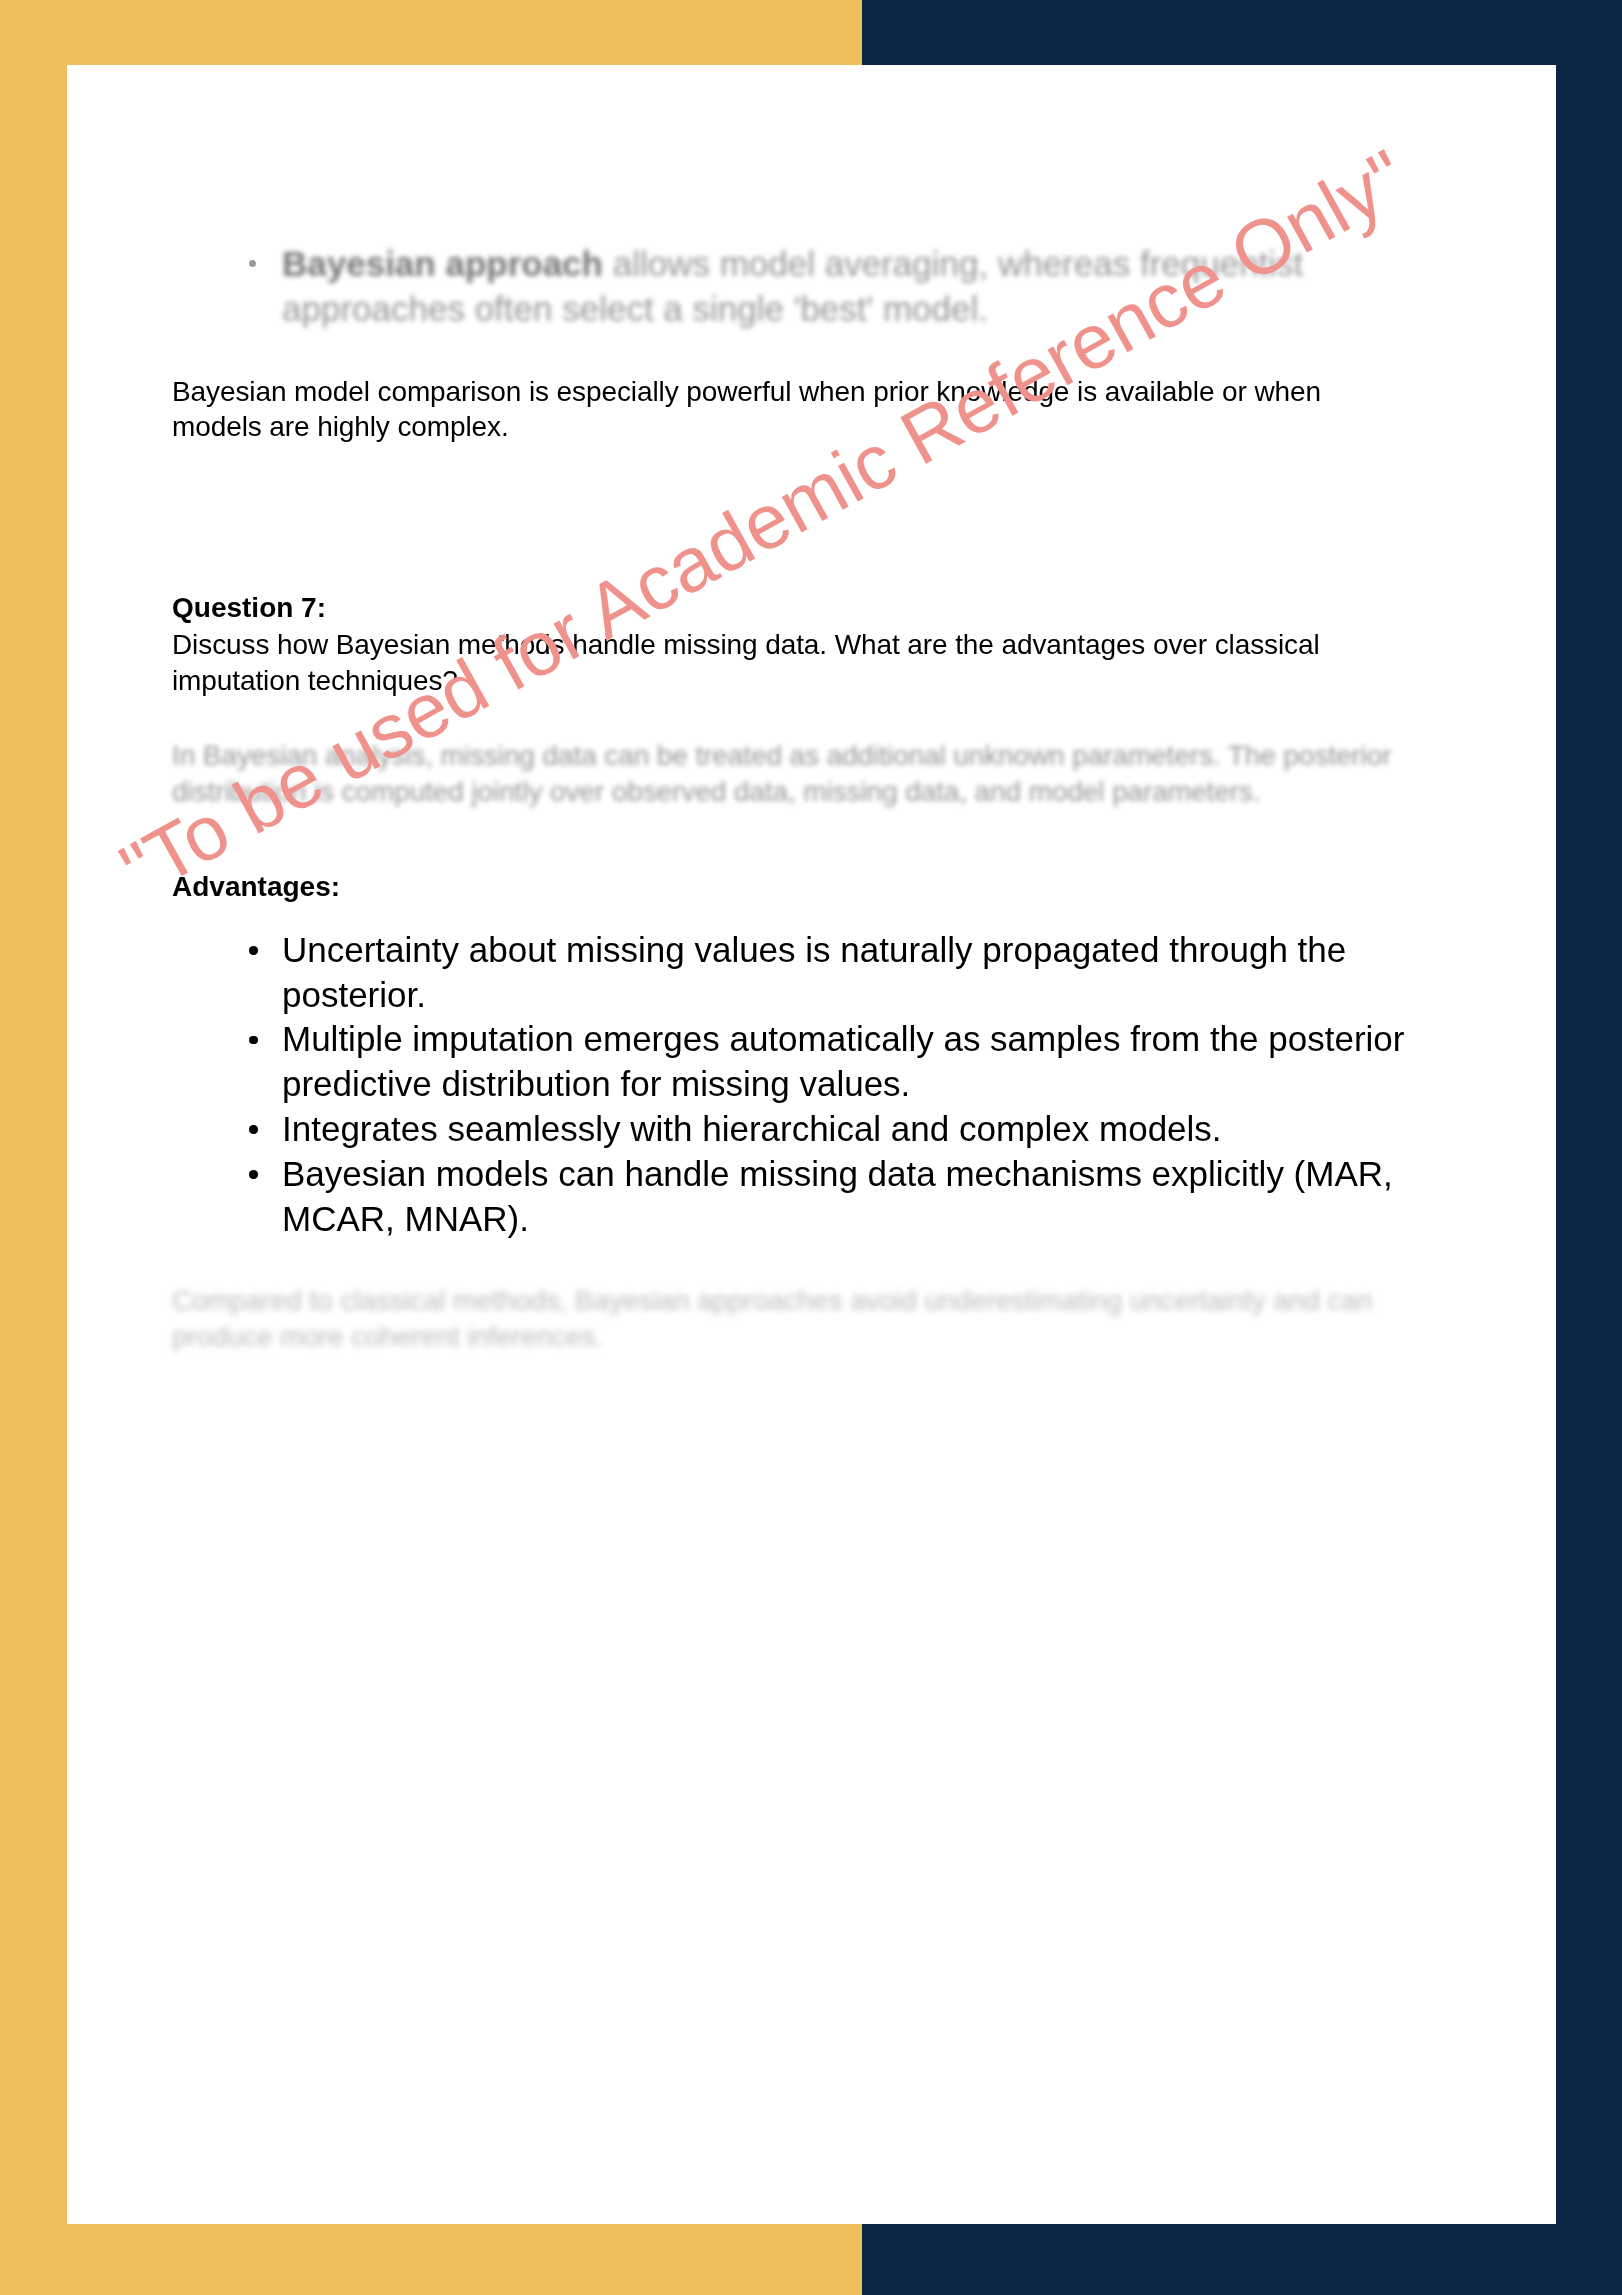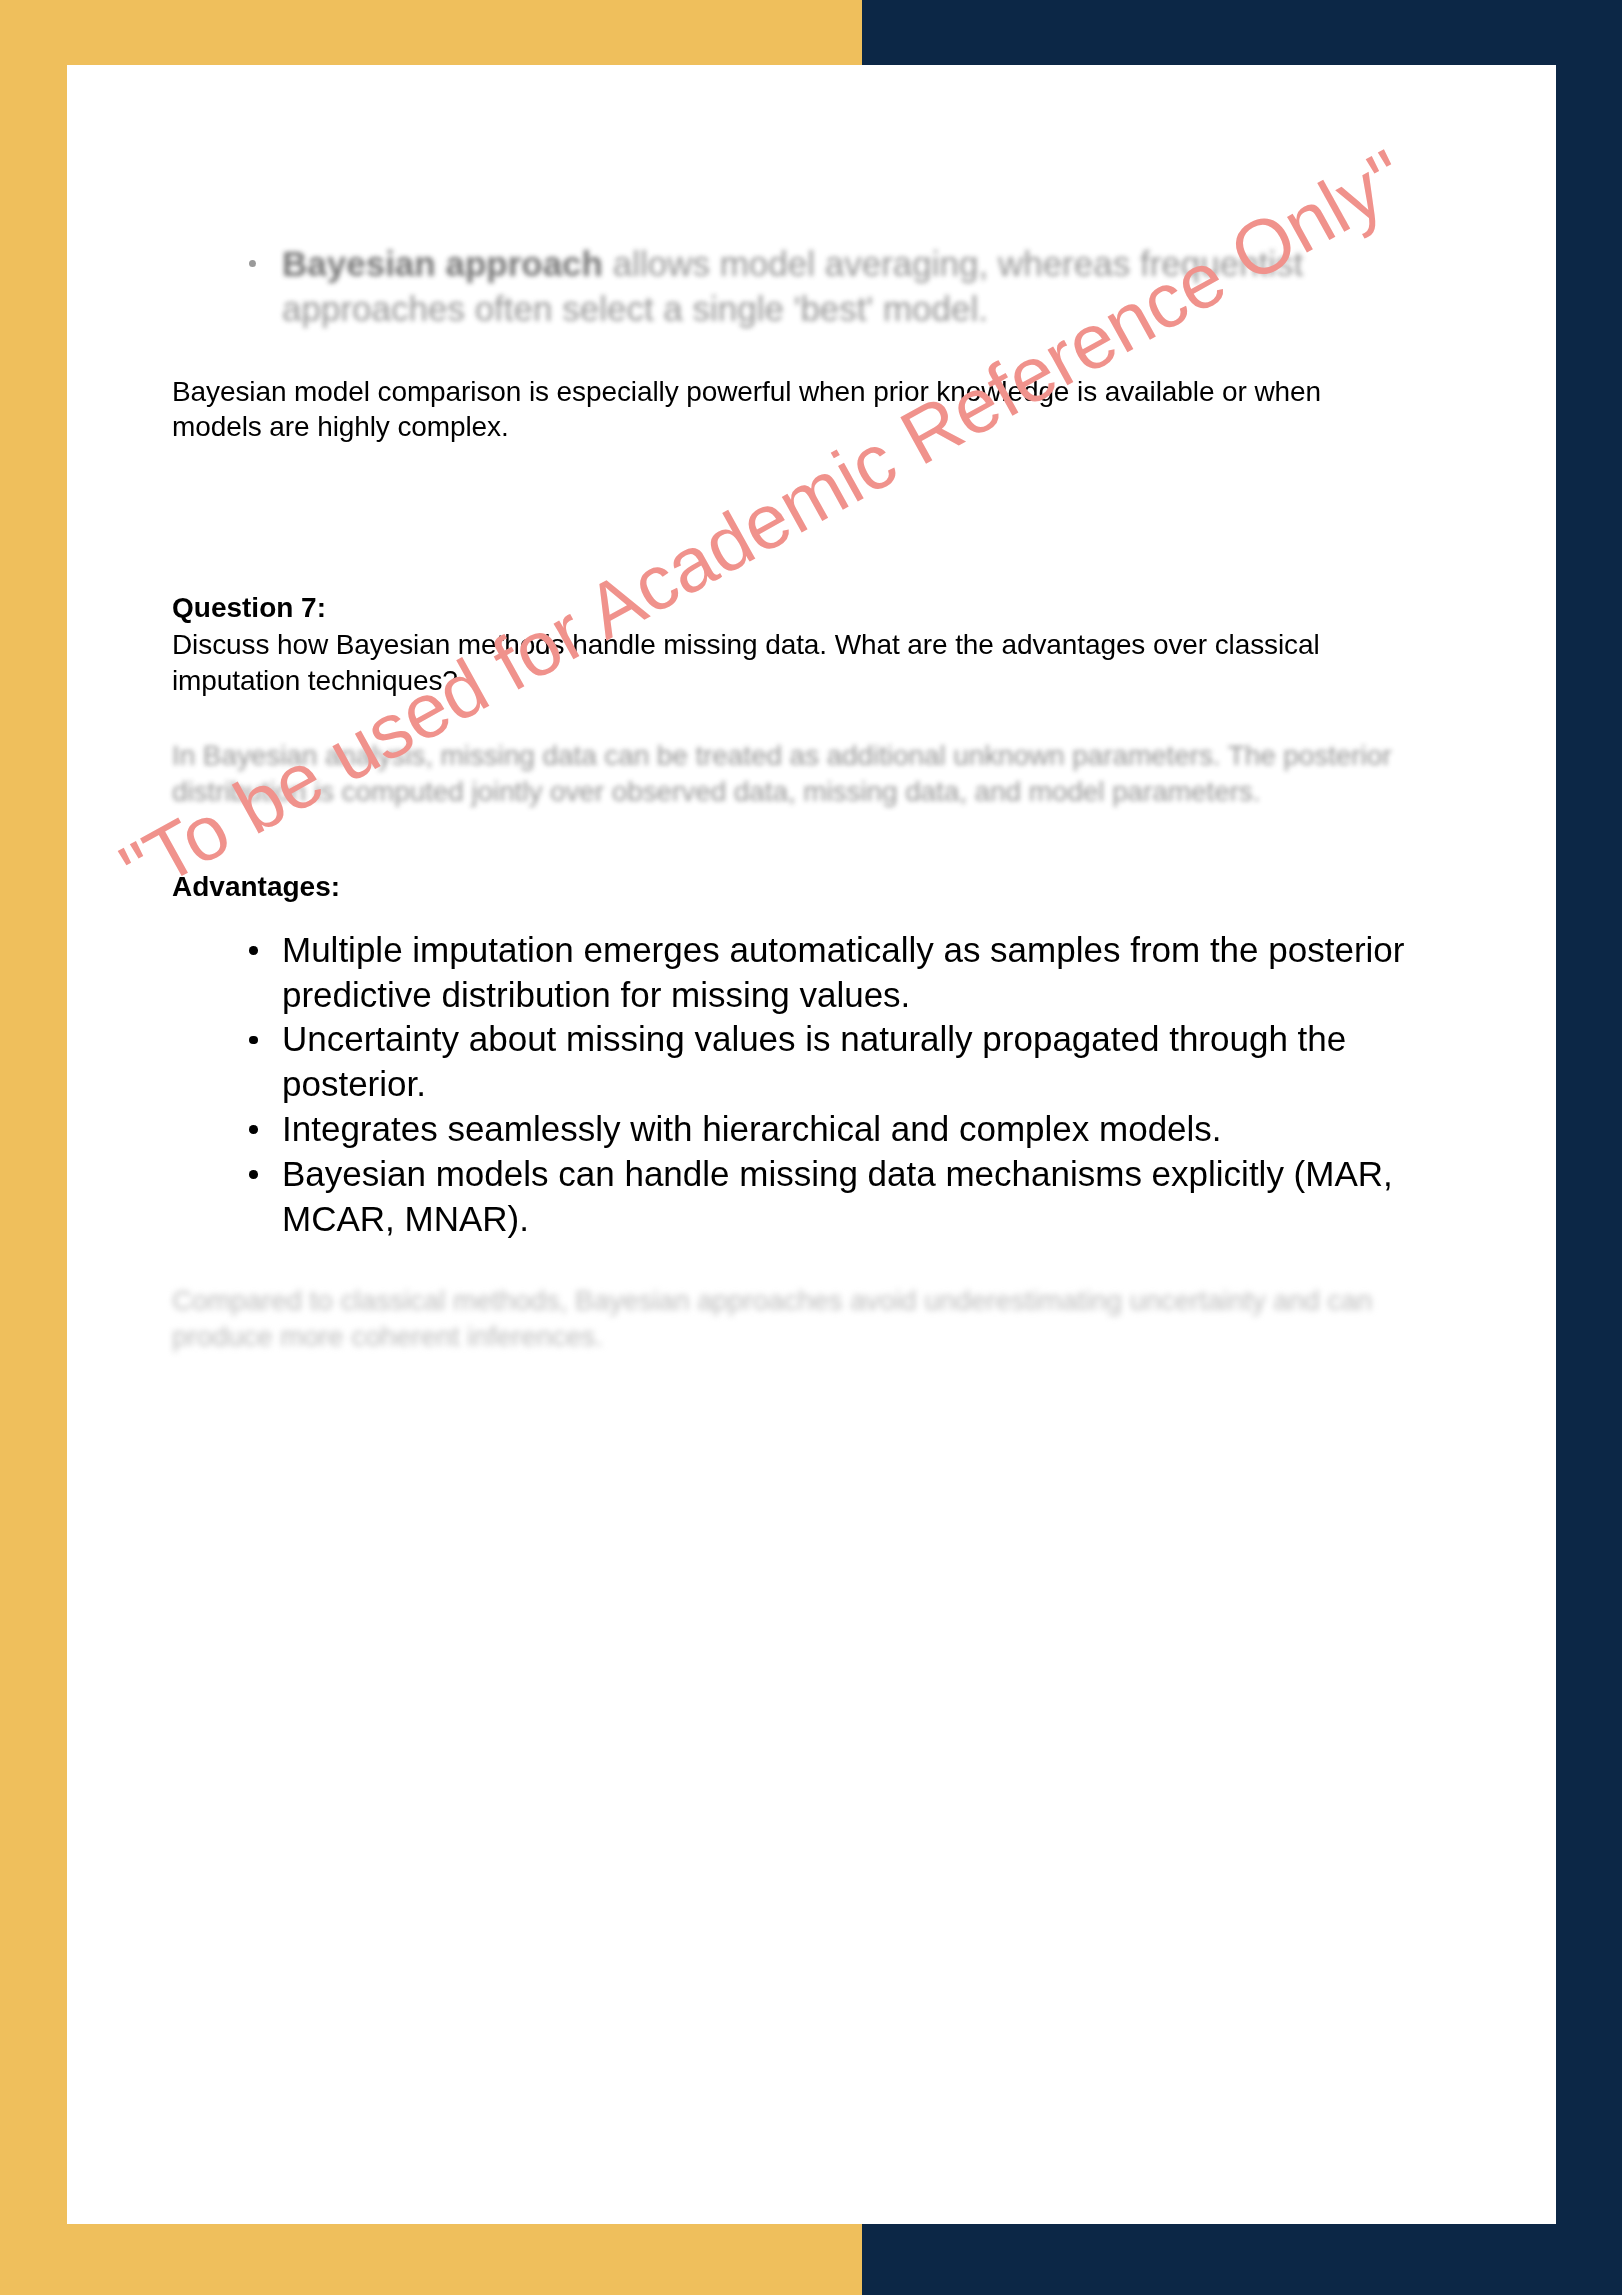--- a/index.html
+++ b/index.html
@@ -115,22 +115,22 @@
 
     <p class="para blurred">In Bayesian analysis, missing data can be treated as additional unknown parameters. The posterior distribution is computed jointly over observed data, missing data, and model parameters.</p>
 
     <div class="spacer-md"></div>
 
     <h2 class="heading">Advantages:</h2>
 
     <div class="spacer-sm"></div>
 
     <ul class="bullets">
+      <li>Uncertainty about missing values is naturally propagated through the posterior.</li>
       <li>Multiple imputation emerges automatically as samples from the posterior predictive distribution for missing values.</li>
-      <li>Uncertainty about missing values is naturally propagated through the posterior.</li>
       <li>Integrates seamlessly with hierarchical and complex models.</li>
       <li>Bayesian models can handle missing data mechanisms explicitly (MAR, MCAR, MNAR).</li>
     </ul>
 
     <div class="spacer-md"></div>
 
     <p class="para blurred-light">Compared to classical methods, Bayesian approaches avoid underestimating uncertainty and can produce more coherent inferences.</p>
 
     <div class="spacer-xl"></div>
 

